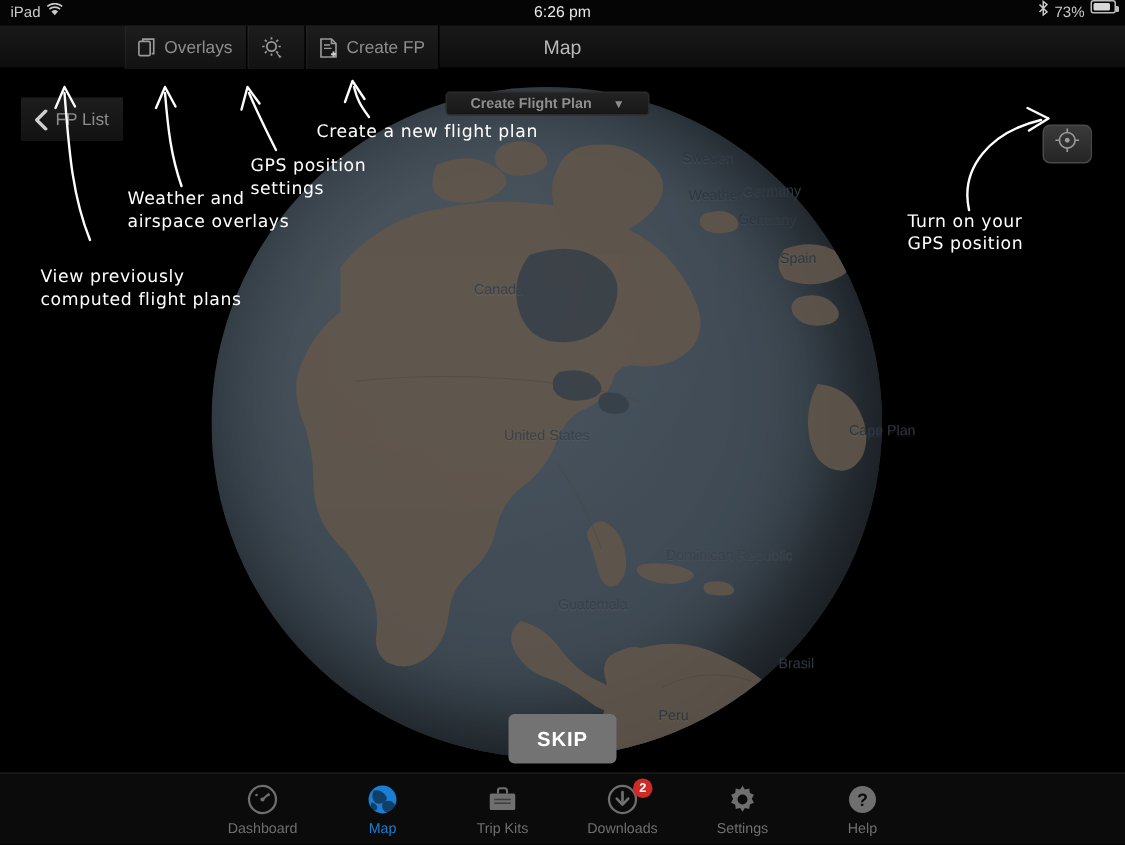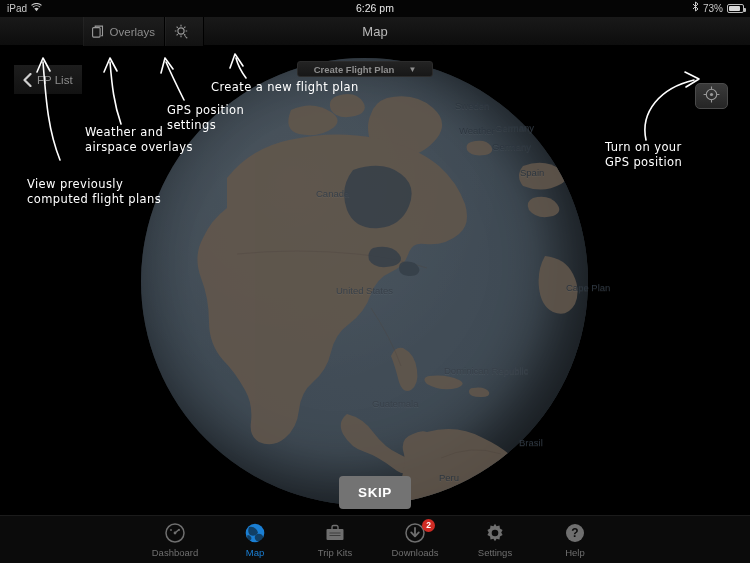--- a/index.html
+++ b/index.html
@@ -6,21 +6,21 @@
   html,body { width:750px; height:563px; background:#000; overflow:hidden; }
   body { font-family:"Liberation Sans", sans-serif; -webkit-font-smoothing:antialiased; }
 
   #app { position:relative; width:750px; height:563px; background:#000; overflow:hidden; }
 
   
   .statusbar { position:absolute; top:0; left:0; width:750px; height:17px;
                background:#050505; color:#c9c9c9; font-size:10px; line-height:17px; }
   .sb-left  { position:absolute; left:7px; top:0; display:flex; align-items:center; gap:4px; }
   .sb-mid   { position:absolute; left:0; right:0; text-align:center; font-size:10.5px; color:#e8e8e8; }
-  .sb-right { position:absolute; right:6px; top:0; display:flex; align-items:center; gap:4px; }
+  .sb-right { position:absolute; right:6px; top:0; display:flex; gap:4px; }
   .batt { width:17px; height:9px; border:1px solid #bdbdbd; border-radius:2px; position:relative; display:inline-block; }
   .batt::after { content:""; position:absolute; right:-3px; top:2.5px; width:2px; height:4px; background:#bdbdbd; border-radius:0 1px 1px 0; }
   .batt i { position:absolute; left:1px; top:1px; bottom:1px; width:70%; background:#d8d8d8; border-radius:1px; display:block; }
 
   
   .map { position:absolute; left:0; top:17px; width:750px; height:498px; background:#000; overflow:hidden; }
   .globe { position:absolute; left:141px; top:41px; width:447px; height:447px; border-radius:50%;
            background:
              radial-gradient(circle at 34% 28%, rgba(255,255,255,0.09) 0%, rgba(255,255,255,0.0) 48%),
              radial-gradient(circle at 50% 50%, #60707f 0%, #5b6b79 55%, #4a5865 76%, #343f49 90%, #1a2026 100%);
@@ -228,20 +228,31 @@
             <g stroke="#9a9a9a" stroke-width="1.15" fill="none">
               <circle cx="7" cy="7" r="3.1"></circle>
               <path d="M7 0.8 V2.4 M7 11.6 V13.2 M0.8 7 H2.4 M11.6 7 H13.2 M2.6 2.6 L3.8 3.8 M10.2 10.2 L11.4 11.4 M11.4 2.6 L10.2 3.8 M3.8 10.2 L2.6 11.4"></path>
             </g>
             <path d="M9.6 10.4 l4.2 3.6 l-1.4 0.6 Z" fill="#9a9a9a"></path>
           </svg>
         </span>
         <span></span>
       </div>
 
+      <div class="seg-btn">
+        <span>
+          <svg width="13" height="14" viewBox="0 0 13 14">
+            <path d="M1 1 h7 l3 3 v9 H1 Z" fill="none" stroke="#9a9a9a" stroke-width="1.1"></path>
+            <path d="M8 1 v3 h3" fill="none" stroke="#9a9a9a" stroke-width="1.1"></path>
+            <path d="M3 5 h4 M3 7.2 h5" stroke="#9a9a9a" stroke-width="0.9"></path>
+            <path d="M9.4 9.4 v3.4 M7.7 11.1 h3.4" stroke="#cfcfcf" stroke-width="1.3"></path>
+          </svg>
+        </span>
+        <span>Create FP</span>
+      </div>
 
     </div>
   </div>
 
   <svg class="arrow" width="750" height="563" viewBox="0 0 750 563" style="left:0;top:0;">
     <defs></defs>
     <g stroke="#ffffff" stroke-width="1.6" fill="none" stroke-linecap="round">
 
       <path d="M60 160 C 48 130, 46 100, 43 62"></path>
       <path d="M43 58 L37 72 M43 58 L50 71" stroke-width="1.6"></path>

